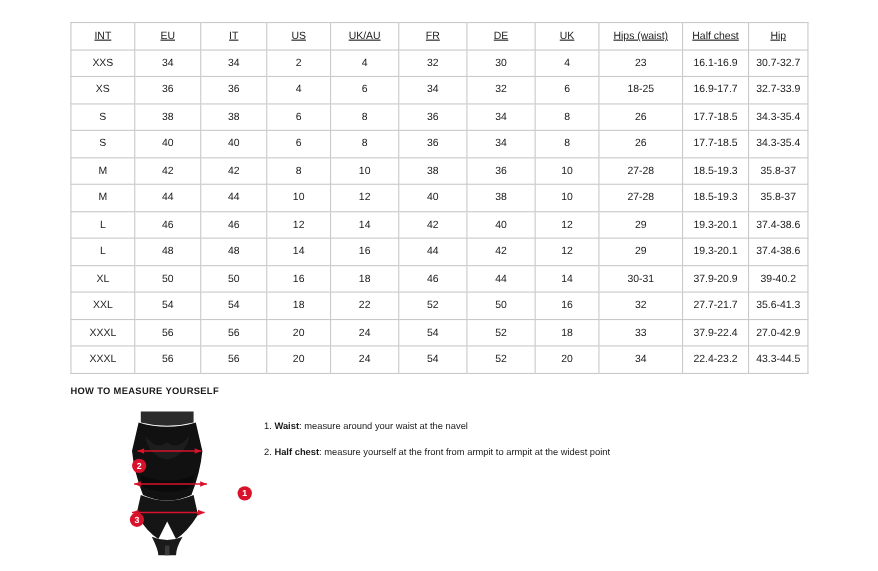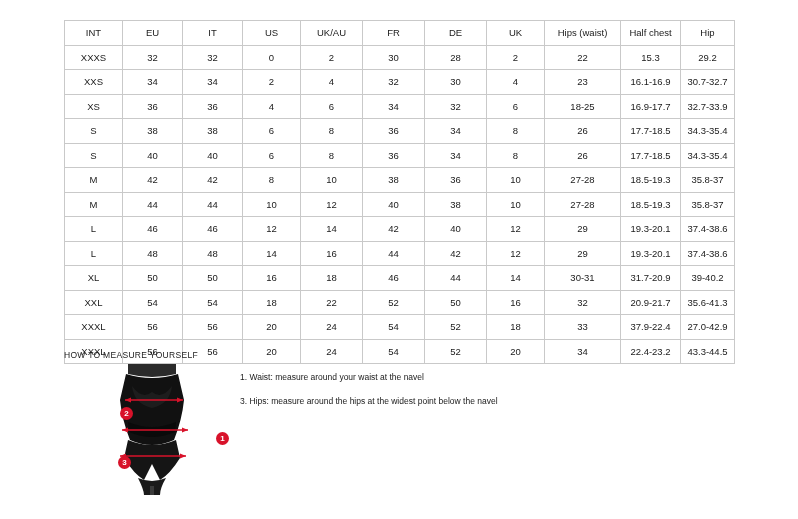--- a/index.html
+++ b/index.html
@@ -41,20 +41,21 @@
     vertical-align: middle;
     height: 23.5px;
     font-size: 9.5px;
     font-weight: normal;
     color: #1a1a1a;
     padding: 0 2px;
     white-space: nowrap;
   }
   table.size-table th {
     font-weight: normal;
+    text-decoration: underline;
   }
   
   col.c0 { width: 58px; }
   col.c1 { width: 60px; }
   col.c2 { width: 60px; }
   col.c3 { width: 58px; }
   col.c4 { width: 62px; }
   col.c5 { width: 62px; }
   col.c6 { width: 62px; }
   col.c7 { width: 58px; }
@@ -64,23 +65,24 @@
 
   
   .howto {
     position: absolute;
     left: 64px;
     top: 350px;
     width: 680px;
   }
   .howto-title {
     font-size: 8.5px;
-    font-weight: normal;
+    font-weight: bold;
     letter-spacing: 0.3px;
     color: #1a1a1a;
+    margin-bottom: 10px;
   }
   .howto-body {
     position: relative;
     display: flex;
     align-items: flex-start;
   }
 
   .figure {
     position: relative;
     width: 120px;
@@ -92,21 +94,21 @@
   .steps {
     margin-left: 28px;
     padding-top: 12px;
   }
   .step {
     font-size: 8.5px;
     line-height: 11px;
     margin-bottom: 13px;
     color: #1a1a1a;
   }
-  .step b { font-weight: normal; }
+  .step b { font-weight: bold; }
 
   .bullet {
     position: absolute;
     width: 13px;
     height: 13px;
     border-radius: 50%;
     background: #d8122a;
     color: #fff;
     font-size: 8px;
     font-weight: bold;
@@ -147,33 +149,20 @@
           <th>FR</th>
           <th>DE</th>
           <th>UK</th>
           <th>Hips (waist)</th>
           <th>Half chest</th>
           <th>Hip</th>
         </tr>
       </thead>
       <tbody>
         <tr>
-          <td>XXXS</td>
-          <td>32</td>
-          <td>32</td>
-          <td>0</td>
-          <td>2</td>
-          <td>30</td>
-          <td>28</td>
-          <td>2</td>
-          <td>22</td>
-          <td>15.3</td>
-          <td>29.2</td>
-        </tr>
-        <tr>
           <td>XXS</td>
           <td>34</td>
           <td>34</td>
           <td>2</td>
           <td>4</td>
           <td>32</td>
           <td>30</td>
           <td>4</td>
           <td>23</td>
           <td>16.1-16.9</td>
@@ -273,34 +262,34 @@
         <tr>
           <td>XL</td>
           <td>50</td>
           <td>50</td>
           <td>16</td>
           <td>18</td>
           <td>46</td>
           <td>44</td>
           <td>14</td>
           <td>30-31</td>
-          <td>31.7-20.9</td>
+          <td>37.9-20.9</td>
           <td>39-40.2</td>
         </tr>
         <tr>
           <td>XXL</td>
           <td>54</td>
           <td>54</td>
           <td>18</td>
           <td>22</td>
           <td>52</td>
           <td>50</td>
           <td>16</td>
           <td>32</td>
-          <td>20.9-21.7</td>
+          <td>27.7-21.7</td>
           <td>35.6-41.3</td>
         </tr>
         <tr>
           <td>XXXL</td>
           <td>56</td>
           <td>56</td>
           <td>20</td>
           <td>24</td>
           <td>54</td>
           <td>52</td>
@@ -365,21 +354,21 @@
         <div class="bullet b2">2</div>
         <div class="bullet b3">3</div>
       </div>
 
       <div class="steps">
         <div class="step">
           <span>1.</span>
           <b>Waist</b><span>: measure around your waist at the navel</span>
         </div>
         <div class="step">
-          <span>3.</span>
-          <b>Hips</b><span>: measure around the hips at the widest point below the navel</span>
+          <span>2.</span>
+          <b>Half chest</b><span>: measure yourself at the front from armpit to armpit at the widest point</span>
         </div>
       </div>
 
     </div>
   </div>
 
 </div>
 
 </body></html>

